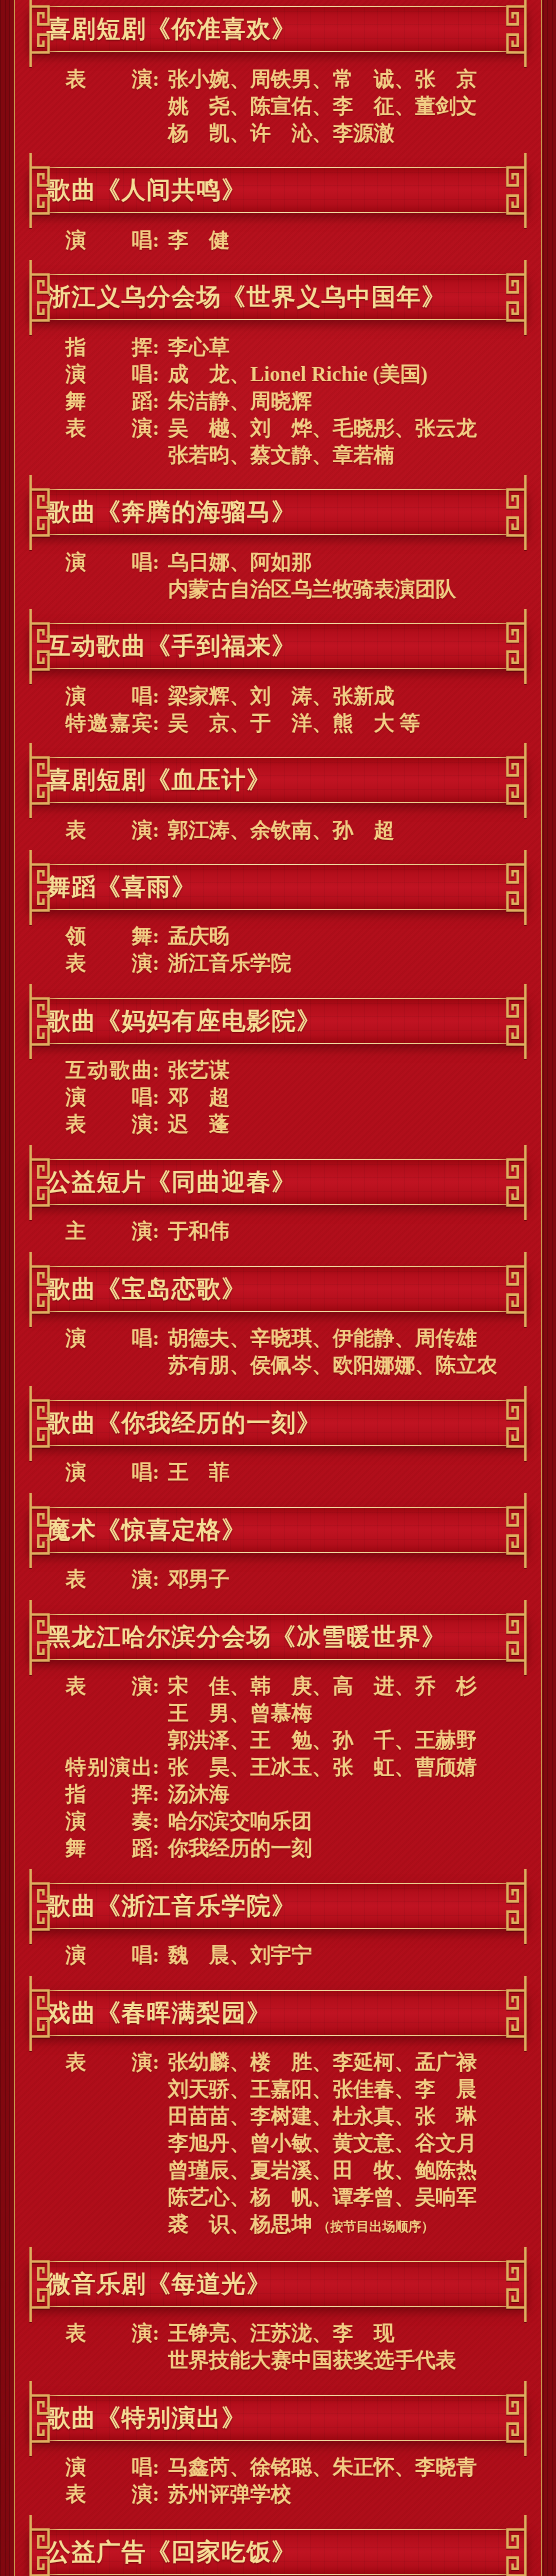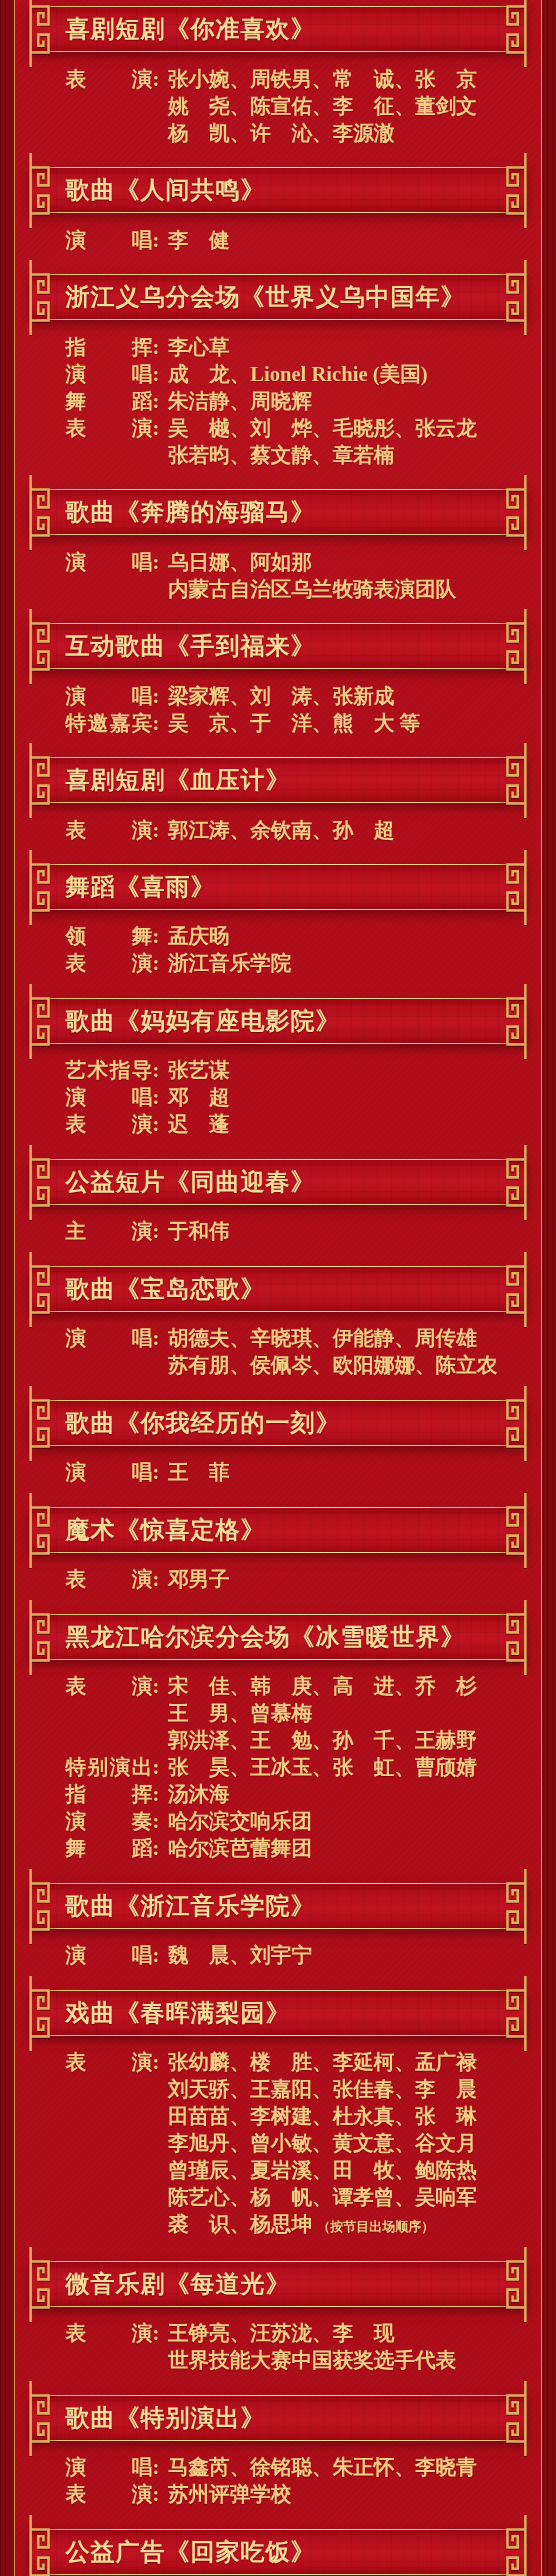--- a/index.html
+++ b/index.html
@@ -20,21 +20,21 @@
   .banner{position:relative;height:46px;margin-bottom:13.4px;display:flex;align-items:center;
     background:
       repeating-linear-gradient(90deg, rgba(0,0,0,.05) 0 1px, transparent 1px 13.4px),
       repeating-linear-gradient(0deg, rgba(0,0,0,.05) 0 1px, transparent 1px 13.4px),
       linear-gradient(180deg,#99060f 0%,#b30e1b 20%,#c01322 50%,#b30e1b 80%,#99060f 100%);
     box-shadow:0 5.2px 9.3px rgba(70,0,6,.5);}
   .banner::before,.banner::after{content:"";position:absolute;left:0;right:0;height:1px;z-index:2;
     background:linear-gradient(90deg, rgba(240,200,120,0) 0, #e6c379 6%, #f6e5ae 50%, #e6c379 94%, rgba(240,200,120,0) 100%);}
   .banner::before{top:0}
   .banner::after{bottom:0}
-  .title{margin:0;padding-left:36px;font-size:24px;font-weight:bold;letter-spacing:1px;
+  .title{margin:0;padding-left:17px;font-size:24px;font-weight:bold;letter-spacing:1px;
     color:var(--title_gold,#f6dc96);text-shadow:0 1px 1.5px rgba(80,0,0,.6);white-space:nowrap;}
   .orn{position:absolute;top:-14.4px;width:28px;height:75px;z-index:3;pointer-events:none;}
   .orn.left{left:-3.1px}
   .orn.right{right:-3.1px;transform:scaleX(-1);}
   .orn svg{width:100%;height:100%;display:block;filter:drop-shadow(0.5px 1px 0.5px rgba(60,0,0,.55));}
   .credits{padding-left:36px;}
   .credit{display:flex;align-items:flex-start;color:var(--gold,#f2cd84);
     font-size:20.6px;font-weight:bold;text-shadow:0 1px 1px rgba(90,0,0,.45);justify-content:space-between;}
   .label{display:inline-block;width:87px;text-align:justify;text-align-last:justify;line-height:27px;flex:none;}
   .colon{width:15.5px;flex:none;line-height:27px;}
@@ -296,21 +296,21 @@
       <span class="orn right">
         <svg viewBox="0 0 64 176" fill="none" stroke="#dfae5f" stroke-width="6">
           <path d="M10 0 V176"></path>
           <path d="M10 34 H52 V76 H28 V50 H40 V62"></path>
           <path d="M10 142 H52 V100 H28 V126 H40 V114"></path>
         </svg>
       </span>
     </div>
     <div class="credits">
             <div class="credit">
-              <span class="label">艺术指导</span>
+              <span class="label">互动歌曲</span>
               <span class="colon">:</span>
               <div class="value">
                 <div class="line"><span>张艺谋</span></div>
               </div>
             </div>
             <div class="credit">
               <span class="label">演唱</span>
               <span class="colon">:</span>
               <div class="value">
                 <div class="line"><span>邓　超</span></div>
@@ -484,21 +484,21 @@
               <span class="label">演奏</span>
               <span class="colon">:</span>
               <div class="value">
                 <div class="line"><span>哈尔滨交响乐团</span></div>
               </div>
             </div>
             <div class="credit">
               <span class="label">舞蹈</span>
               <span class="colon">:</span>
               <div class="value">
-                <div class="line"><span>哈尔滨芭蕾舞团</span></div>
+                <div class="line"><span>你我经历的一刻</span></div>
               </div>
             </div>
           </div>
   </section>
         <section class="program">
     <div class="banner">
       <span class="orn left">
         <svg viewBox="0 0 64 176" fill="none" stroke="#dfae5f" stroke-width="6">
           <path d="M10 0 V176"></path>
           <path d="M10 34 H52 V76 H28 V50 H40 V62"></path>

